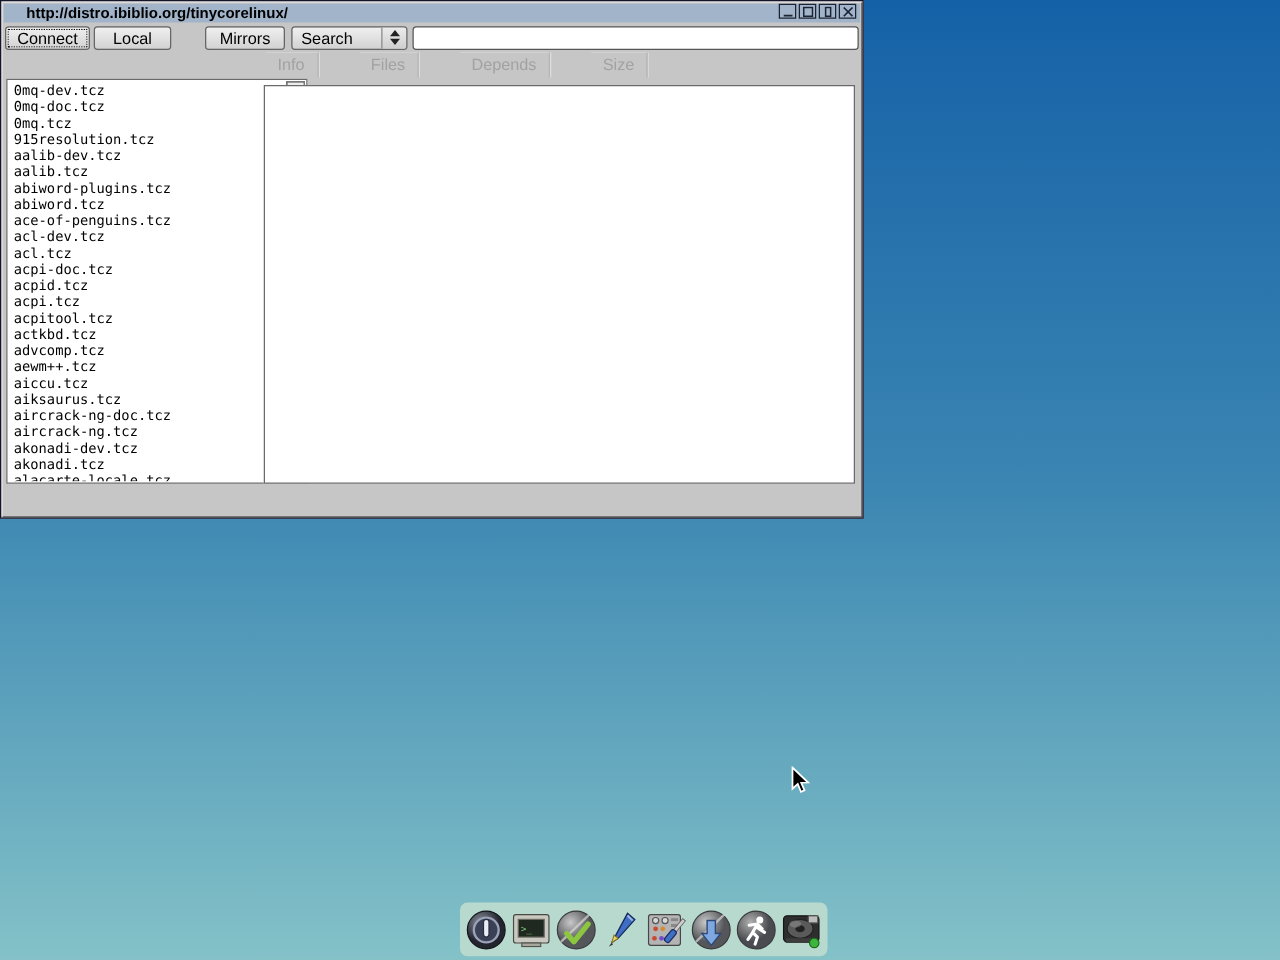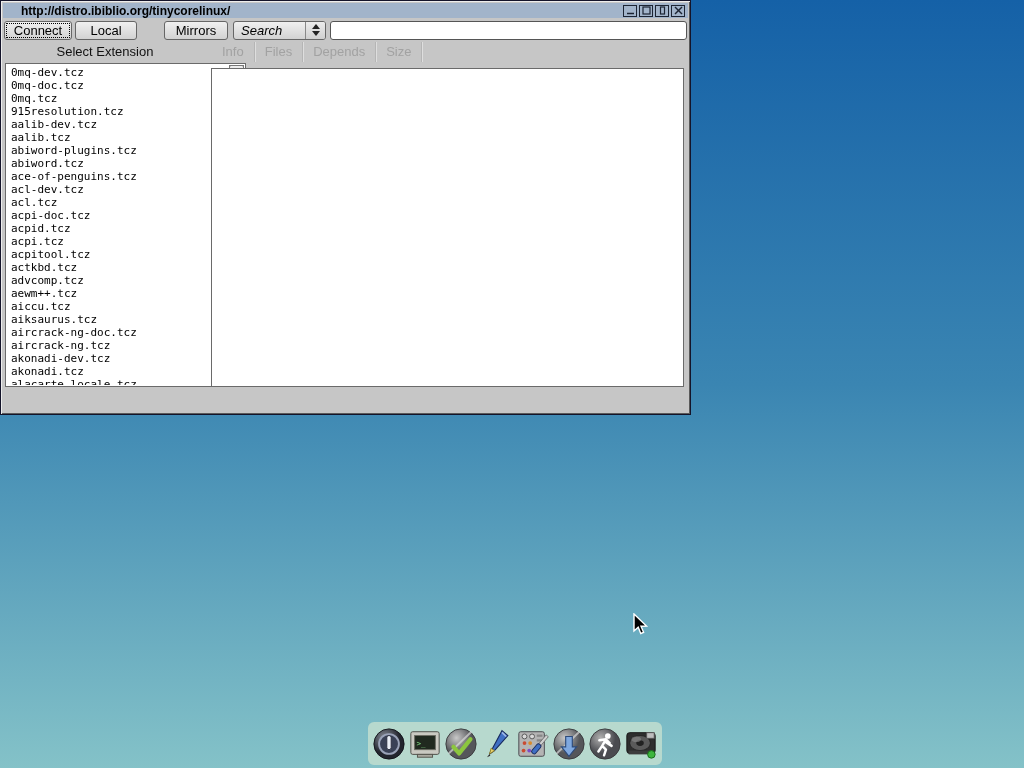--- a/index.html
+++ b/index.html
@@ -12,21 +12,21 @@
 
   
   .window {
     position:absolute; left:0; top:0; width:691px; height:415px;
     background:#c6c6c6;
     border:1px solid #14142a;
     box-shadow:inset 1px 1px 0 #ededed, inset -1px -1px 0 #5a5a5a;
   }
   .titlebar {
     position:absolute; left:2px; top:2px; right:2px; height:15px;
-    background:#a2b4ca; display:flex; align-items:center;
+    background:#a2b4ca; display:flex; 
   }
   .titlebar .title {
     font-size:12px; font-weight:bold; color:#000; padding-left:18px;
     white-space:nowrap; letter-spacing:0;
   }
   .win-controls { margin-left:auto; display:flex; gap:2px; padding-right:3px; }
   .win-btn {
     width:14px; height:12px; border:1px solid #1c2433; background:transparent;
     display:flex; align-items:center; justify-content:center; cursor:pointer;
   }
@@ -38,36 +38,36 @@
     display:flex; align-items:center;
   }
   .btn {
     height:19px; background:linear-gradient(180deg,#f0f0f0,#d2d2d2);
     border:1px solid #666; border-radius:3px; font-size:13px; color:#000;
     display:inline-flex; align-items:center; justify-content:center;
     font-family:"Liberation Sans",sans-serif; cursor:pointer;
   }
   .btn.focused { outline:1px dotted #000; outline-offset:-3px; }
   .btn.disabled { color:#9b9b9b; border-color:#999; }
-  .choice { display:inline-flex; height:19px; border:1px solid #666; border-radius:3px; overflow:hidden; background:linear-gradient(180deg,#f0f0f0,#d2d2d2); cursor:pointer;font-style:italic; }
+  .choice { display:inline-flex; height:19px; border:1px solid #666; border-radius:3px; overflow:hidden; background:linear-gradient(180deg,#f0f0f0,#d2d2d2); cursor:pointer; }
   .choice .choice-label { flex:1; font-size:13px; display:flex; align-items:center; padding-left:7px; color:#000; }
   .choice .choice-arrows { width:20px; border-left:1px solid #888; display:flex; flex-direction:column; align-items:center; justify-content:center; gap:2px; background:linear-gradient(180deg,#ececec,#cfcfcf); }
   .tri-up { width:0; height:0; border-left:4px solid transparent; border-right:4px solid transparent; border-bottom:5px solid #222; }
   .tri-down { width:0; height:0; border-left:4px solid transparent; border-right:4px solid transparent; border-top:5px solid #222; }
   .entry {
     height:19px; background:#fff; border:1px solid #555; border-radius:3px;
     font-size:12px; font-family:"Liberation Sans",sans-serif; padding:0 4px; color:#000;
   }
 
   
   .list-header {
     position:absolute; left:0; top:42px; width:208px; height:17px;
     text-align:center; font-size:13px; color:#111; line-height:17px;
   }
-  .tabs { position:absolute; left:211px; top:41px; height:20px; display:flex; align-items:center; }
+  .tabs { position:absolute; left:211px; top:41px; height:20px; display:flex; align-items:center;gap:32px; }
   .tab {
     font-size:13px; color:#a2a2a2; padding:0 10px; height:20px; line-height:20px;
     border-right:1px solid #b5b5b5; box-shadow:1px 0 0 #dedede; cursor:pointer;
   }
 
   
   .listbox {
     position:absolute; left:4px; top:62px; width:241px; height:324px;
     background:#fff; border:1px solid #6a6a6a;
   }
@@ -156,21 +156,20 @@
     <span class="choice" style="width:93px;margin-right:4px;">
       <span class="choice-label">Search</span>
       <span class="choice-arrows">
           <span class="tri-up"></span>
           <span class="tri-down"></span>
         </span>
     </span>
     <input class="entry" style="flex: 1 1 0%;" value="">
   </div>
 
-  <div class="list-header">Select Extension</div>
 
   <div class="tabs">
 
       <span class="tab">Info</span>
 
       <span class="tab">Files</span>
 
       <span class="tab">Depends</span>
 
       <span class="tab">Size</span>

